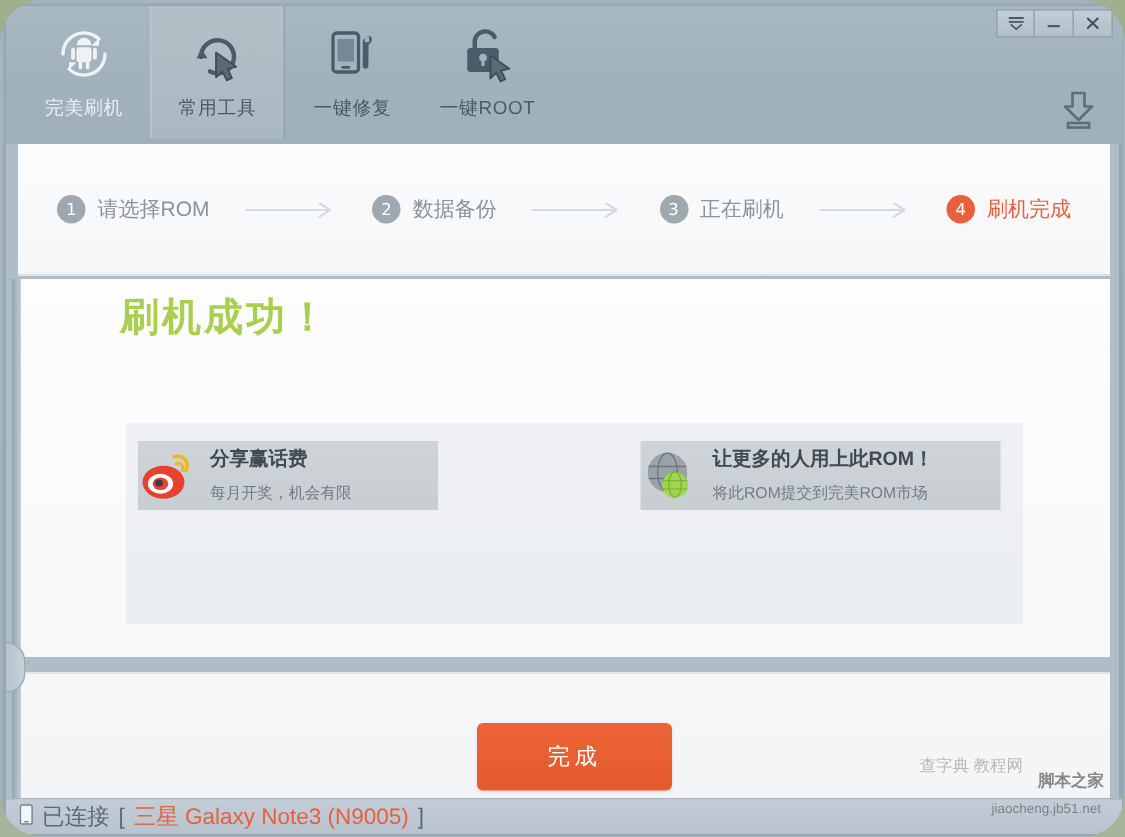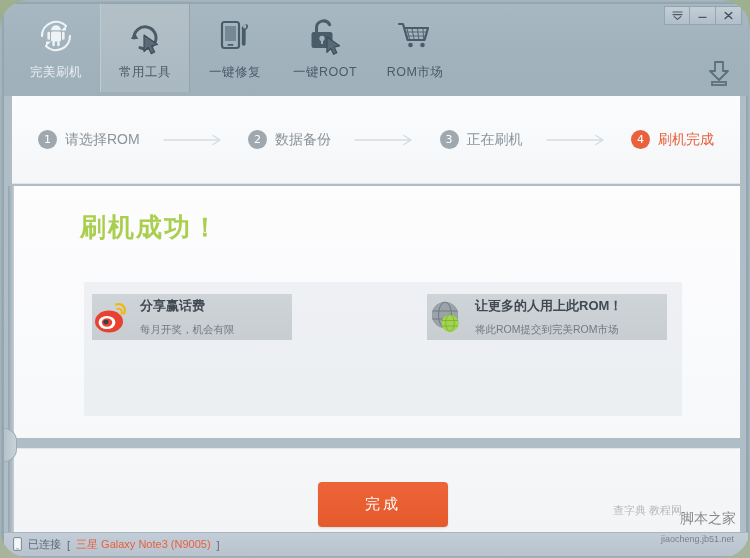--- a/index.html
+++ b/index.html
@@ -154,21 +154,21 @@
 
   
   #main {
     position: absolute;
     left: 8px; top: 182px;
     width: 728px; height: 252px;
     background: linear-gradient(180deg,#fdfdfe 0%, #f7f8fa 100%);
   }
   #success-title {
     position: absolute;
-    left: 68px; top: 24px;
+    left: 68px; top: 8px;
     font-size: 26px;
     font-weight: bold;
     color: #aacf4e;
     letter-spacing: 2px;
   }
 
   #promo-panel {
     position: absolute;
     left: 72px; top: 96px;
     width: 598px; height: 134px;
@@ -245,36 +245,36 @@
   #statusbar {
     position: absolute;
     left: 0; top: 528px;
     width: 744px; height: 24px;
     background: linear-gradient(180deg,#c3cdd7 0%, #b8c3ce 100%);
     border-top: 1px solid #a8b5c0;
     display: flex;
     align-items: center;
     padding-left: 9px;
     gap: 6px;
-    font-size: 11px;
+    font-size: 15px;
   }
   #status-phone-icon { flex: 0 0 auto; }
   #status-connected { color: #5a6a77; }
   #status-device-open, #status-device-close { color: #5a6a77; }
   #status-device { color: #e8603c; }
 
   
   .wm {
     position: absolute;
     color: rgba(60,60,60,.32);
     font-family: "Liberation Sans", sans-serif;
     pointer-events: none;
     z-index: 70;
   }
-  #wm-main { right: 10px; bottom: 26px; font-size: 14px; font-weight: normal; color: rgba(45,45,45,.55); margin-left: 32px; }
+  #wm-main { right: 10px; bottom: 26px; font-size: 11px; font-weight: bold; color: rgba(45,45,45,.55); margin-left: 32px; }
   #wm-sub  { right: 12px; bottom: 10px; font-size: 9px; color: rgba(55,55,55,.5); }
   #wm-side { right: 64px; bottom: 36px; font-size: 11px; color: rgba(70,70,70,.35); }
 </style>
 </head>
 <body>
 
 <div id="desktop-bg"></div>
 
 <div id="app-window">
   <div id="chrome">
@@ -336,34 +336,20 @@
               <path d="M12.5 17V13a7 7 0 0 1 13.2-3.3" fill="none" stroke="#4b5c69" stroke-width="3" stroke-linecap="round"></path>
               <rect x="7.5" y="17" width="21" height="16" rx="2.2" fill="#4b5c69"></rect>
               <circle cx="18" cy="23.4" r="2.6" fill="#a2b2bd"></circle>
               <rect x="17" y="24.6" width="2" height="4.4" fill="#a2b2bd"></rect>
               <path d="M23 22 l12.5 8.8 -5.4 1.3 2.7 5.7 -3.2 1.5 -2.7 -5.7 -4 3.7z" fill="#5a6b77" stroke="#3d4c58" stroke-width="1.2" stroke-linejoin="round"></path>
             </svg>
           </span>
           <span class="tab-label">一键ROOT</span>
         </div>
 
-        <div class="tab">
-          <span class="tab-icon">
-            <svg width="42" height="42" viewBox="0 0 42 42">
-              <path d="M5 9h4l4.6 16h17L34 13H11" fill="none" stroke="#4b5c69" stroke-width="2.2" stroke-linecap="round" stroke-linejoin="round"></path>
-              <g stroke="#4b5c69" stroke-width="1.1" opacity=".85">
-                <path d="M13 14l2.6 10M18 13.6l2.2 11M23.4 13.4l1.4 11M29 13.2l.6 11"></path>
-                <path d="M11.7 17h21.4M12.7 21h19.6"></path>
-              </g>
-              <circle cx="16.5" cy="30" r="2.3" fill="#4b5c69"></circle>
-              <circle cx="28.5" cy="30" r="2.3" fill="#4b5c69"></circle>
-            </svg>
-          </span>
-          <span class="tab-label">ROM市场</span>
-        </div>
 
 
       </div>
 
       <div id="download-icon">
         <svg width="30" height="30" viewBox="0 0 30 30">
           <path d="M11 4h8v9h5l-9 9-9-9h5z" fill="none" stroke="#5e6f7c" stroke-width="1.8" stroke-linejoin="round"></path>
           <rect x="8" y="24" width="14" height="3" fill="none" stroke="#5e6f7c" stroke-width="1.8"></rect>
         </svg>
       </div>

